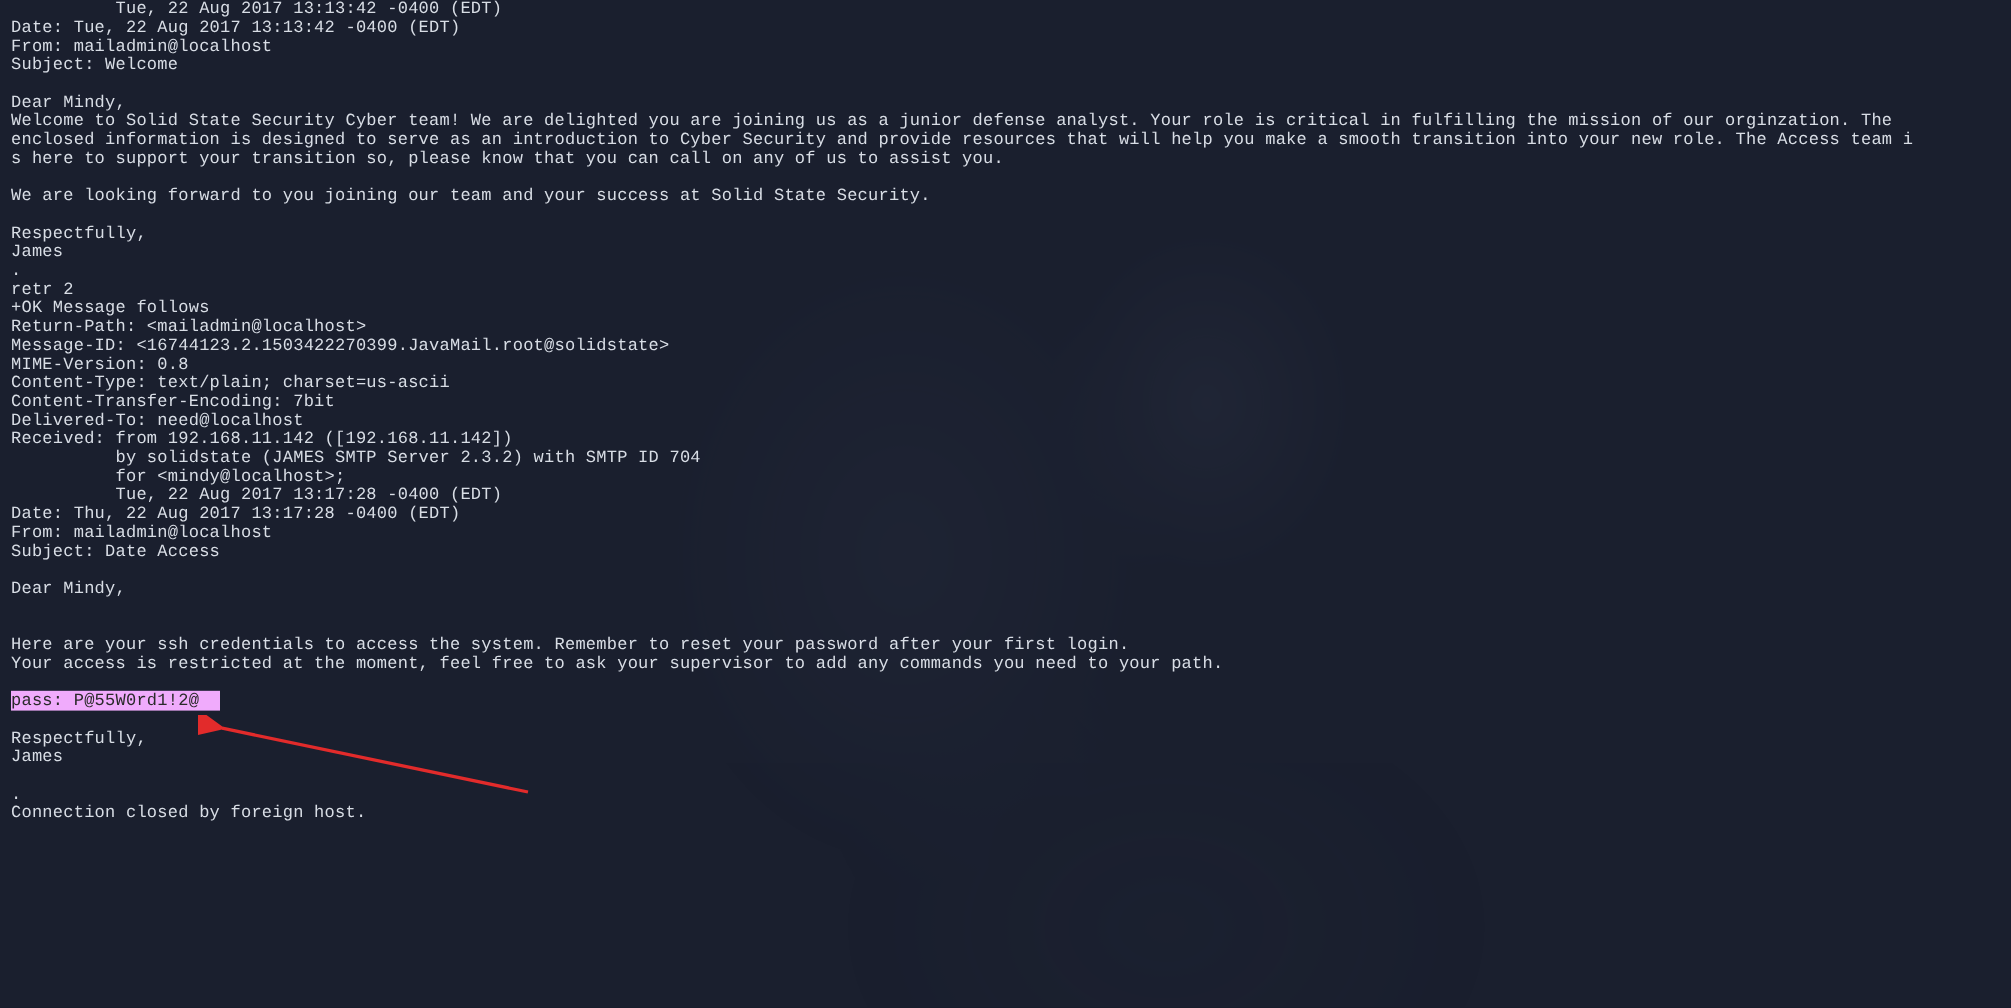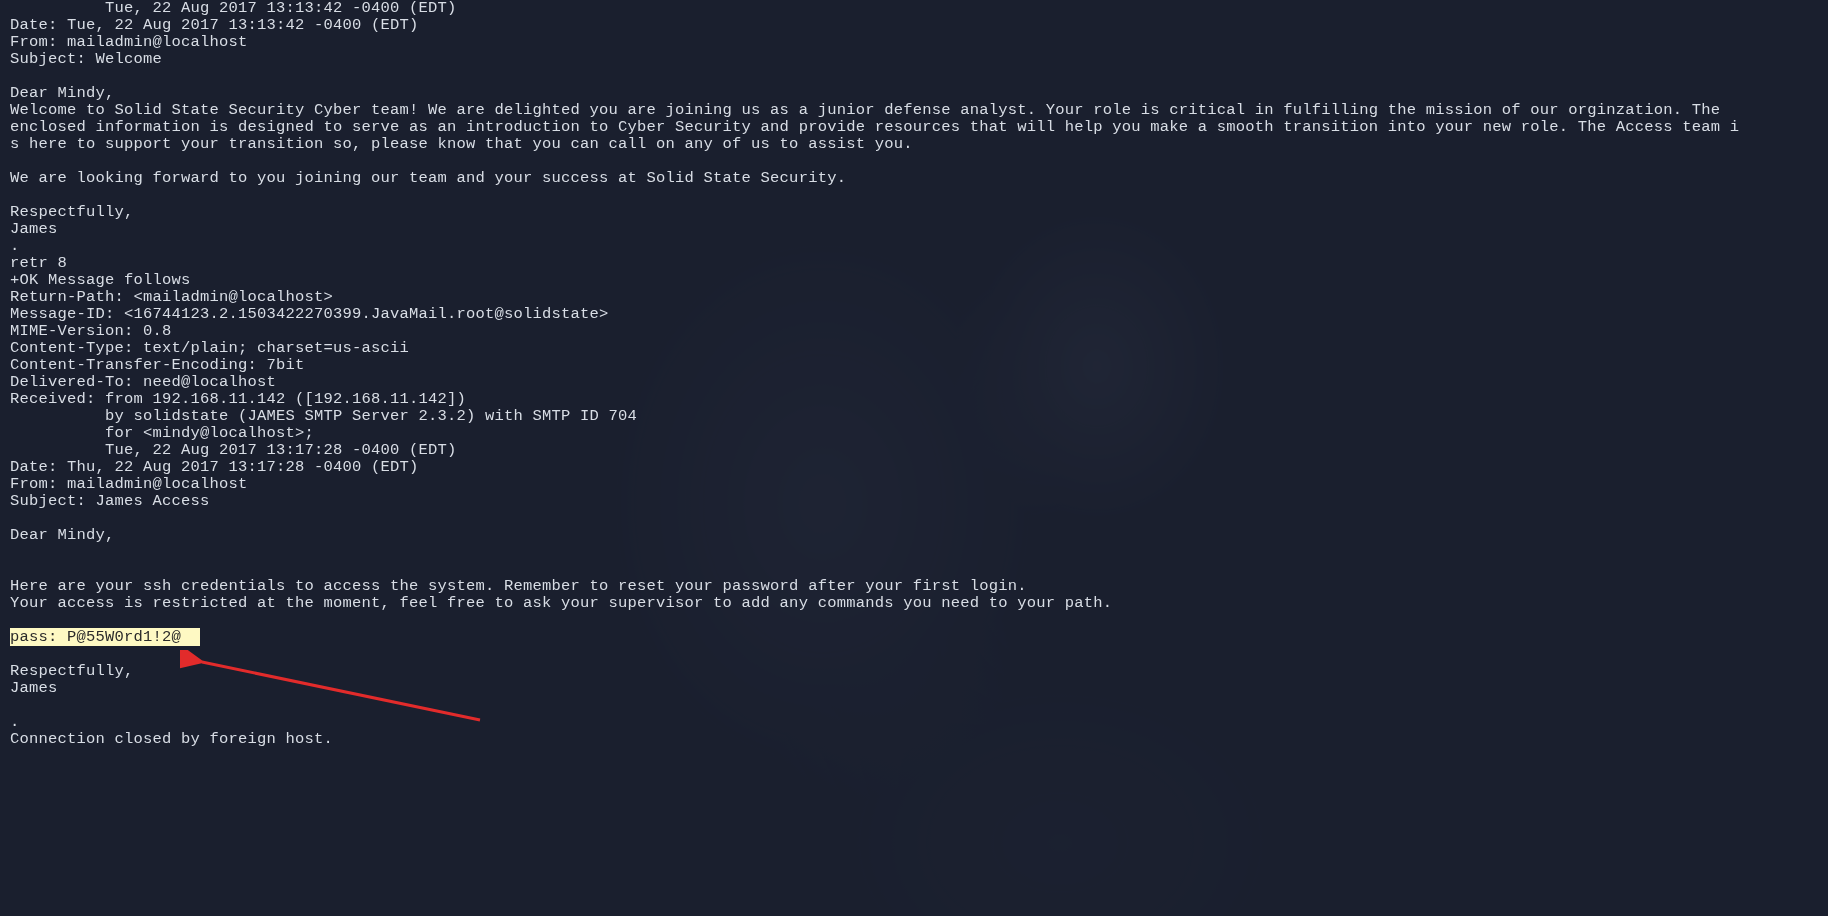--- a/index.html
+++ b/index.html
@@ -34,21 +34,21 @@
     position: relative;
     margin: 0;
     padding: 0 10px;
     white-space: pre;
     font-family: inherit;
     font-size: inherit;
     line-height: inherit;
     letter-spacing: 0.2px;
   }
   .hl {
-    background: #fef9c3;
+    background: #f0abfc;
     color: #2a2a2a;
     display: inline;
     padding: 0;
   }
   .hl-block {
     background: #f2f2f2;
     color: #2a2a2a;
     display: block;
     width: 100%;
     box-sizing: border-box;
@@ -74,35 +74,35 @@
 <span>Dear Mindy,</span>
 <span>Welcome to Solid State Security Cyber team! We are delighted you are joining us as a junior defense analyst. Your role is critical in fulfilling the mission of our orginzation. The </span>
 <span>enclosed information is designed to serve as an introduction to Cyber Security and provide resources that will help you make a smooth transition into your new role. The Access team i</span>
 <span>s here to support your transition so, please know that you can call on any of us to assist you.</span>
 <span></span>
 <span>We are looking forward to you joining our team and your success at Solid State Security.</span>
 <span></span>
 <span>Respectfully,</span>
 <span>James</span>
 <span>.</span>
-<span>retr 8</span>
+<span>retr 2</span>
 <span>+OK Message follows</span>
 <span>Return-Path: &lt;mailadmin@localhost&gt;</span>
 <span>Message-ID: &lt;16744123.2.1503422270399.JavaMail.root@solidstate&gt;</span>
 <span>MIME-Version: 0.8</span>
 <span>Content-Type: text/plain; charset=us-ascii</span>
 <span>Content-Transfer-Encoding: 7bit</span>
 <span>Delivered-To: need@localhost</span>
 <span>Received: from 192.168.11.142 ([192.168.11.142])</span>
 <span>          by solidstate (JAMES SMTP Server 2.3.2) with SMTP ID 704</span>
 <span>          for &lt;mindy@localhost&gt;;</span>
 <span>          Tue, 22 Aug 2017 13:17:28 -0400 (EDT)</span>
 <span>Date: Thu, 22 Aug 2017 13:17:28 -0400 (EDT)</span>
 <span>From: mailadmin@localhost</span>
-<span>Subject: James Access</span>
+<span>Subject: Date Access</span>
 <span></span>
 <span>Dear Mindy,</span>
 <span></span>
 <span></span>
 <span>Here are your ssh credentials to access the system. Remember to reset your password after your first login.</span>
 <span>Your access is restricted at the moment, feel free to ask your supervisor to add any commands you need to your path.</span>
 <span></span>
 <span class="hl">pass: P@55W0rd1!2@  </span>
 <span></span>
 <span>Respectfully,</span>

